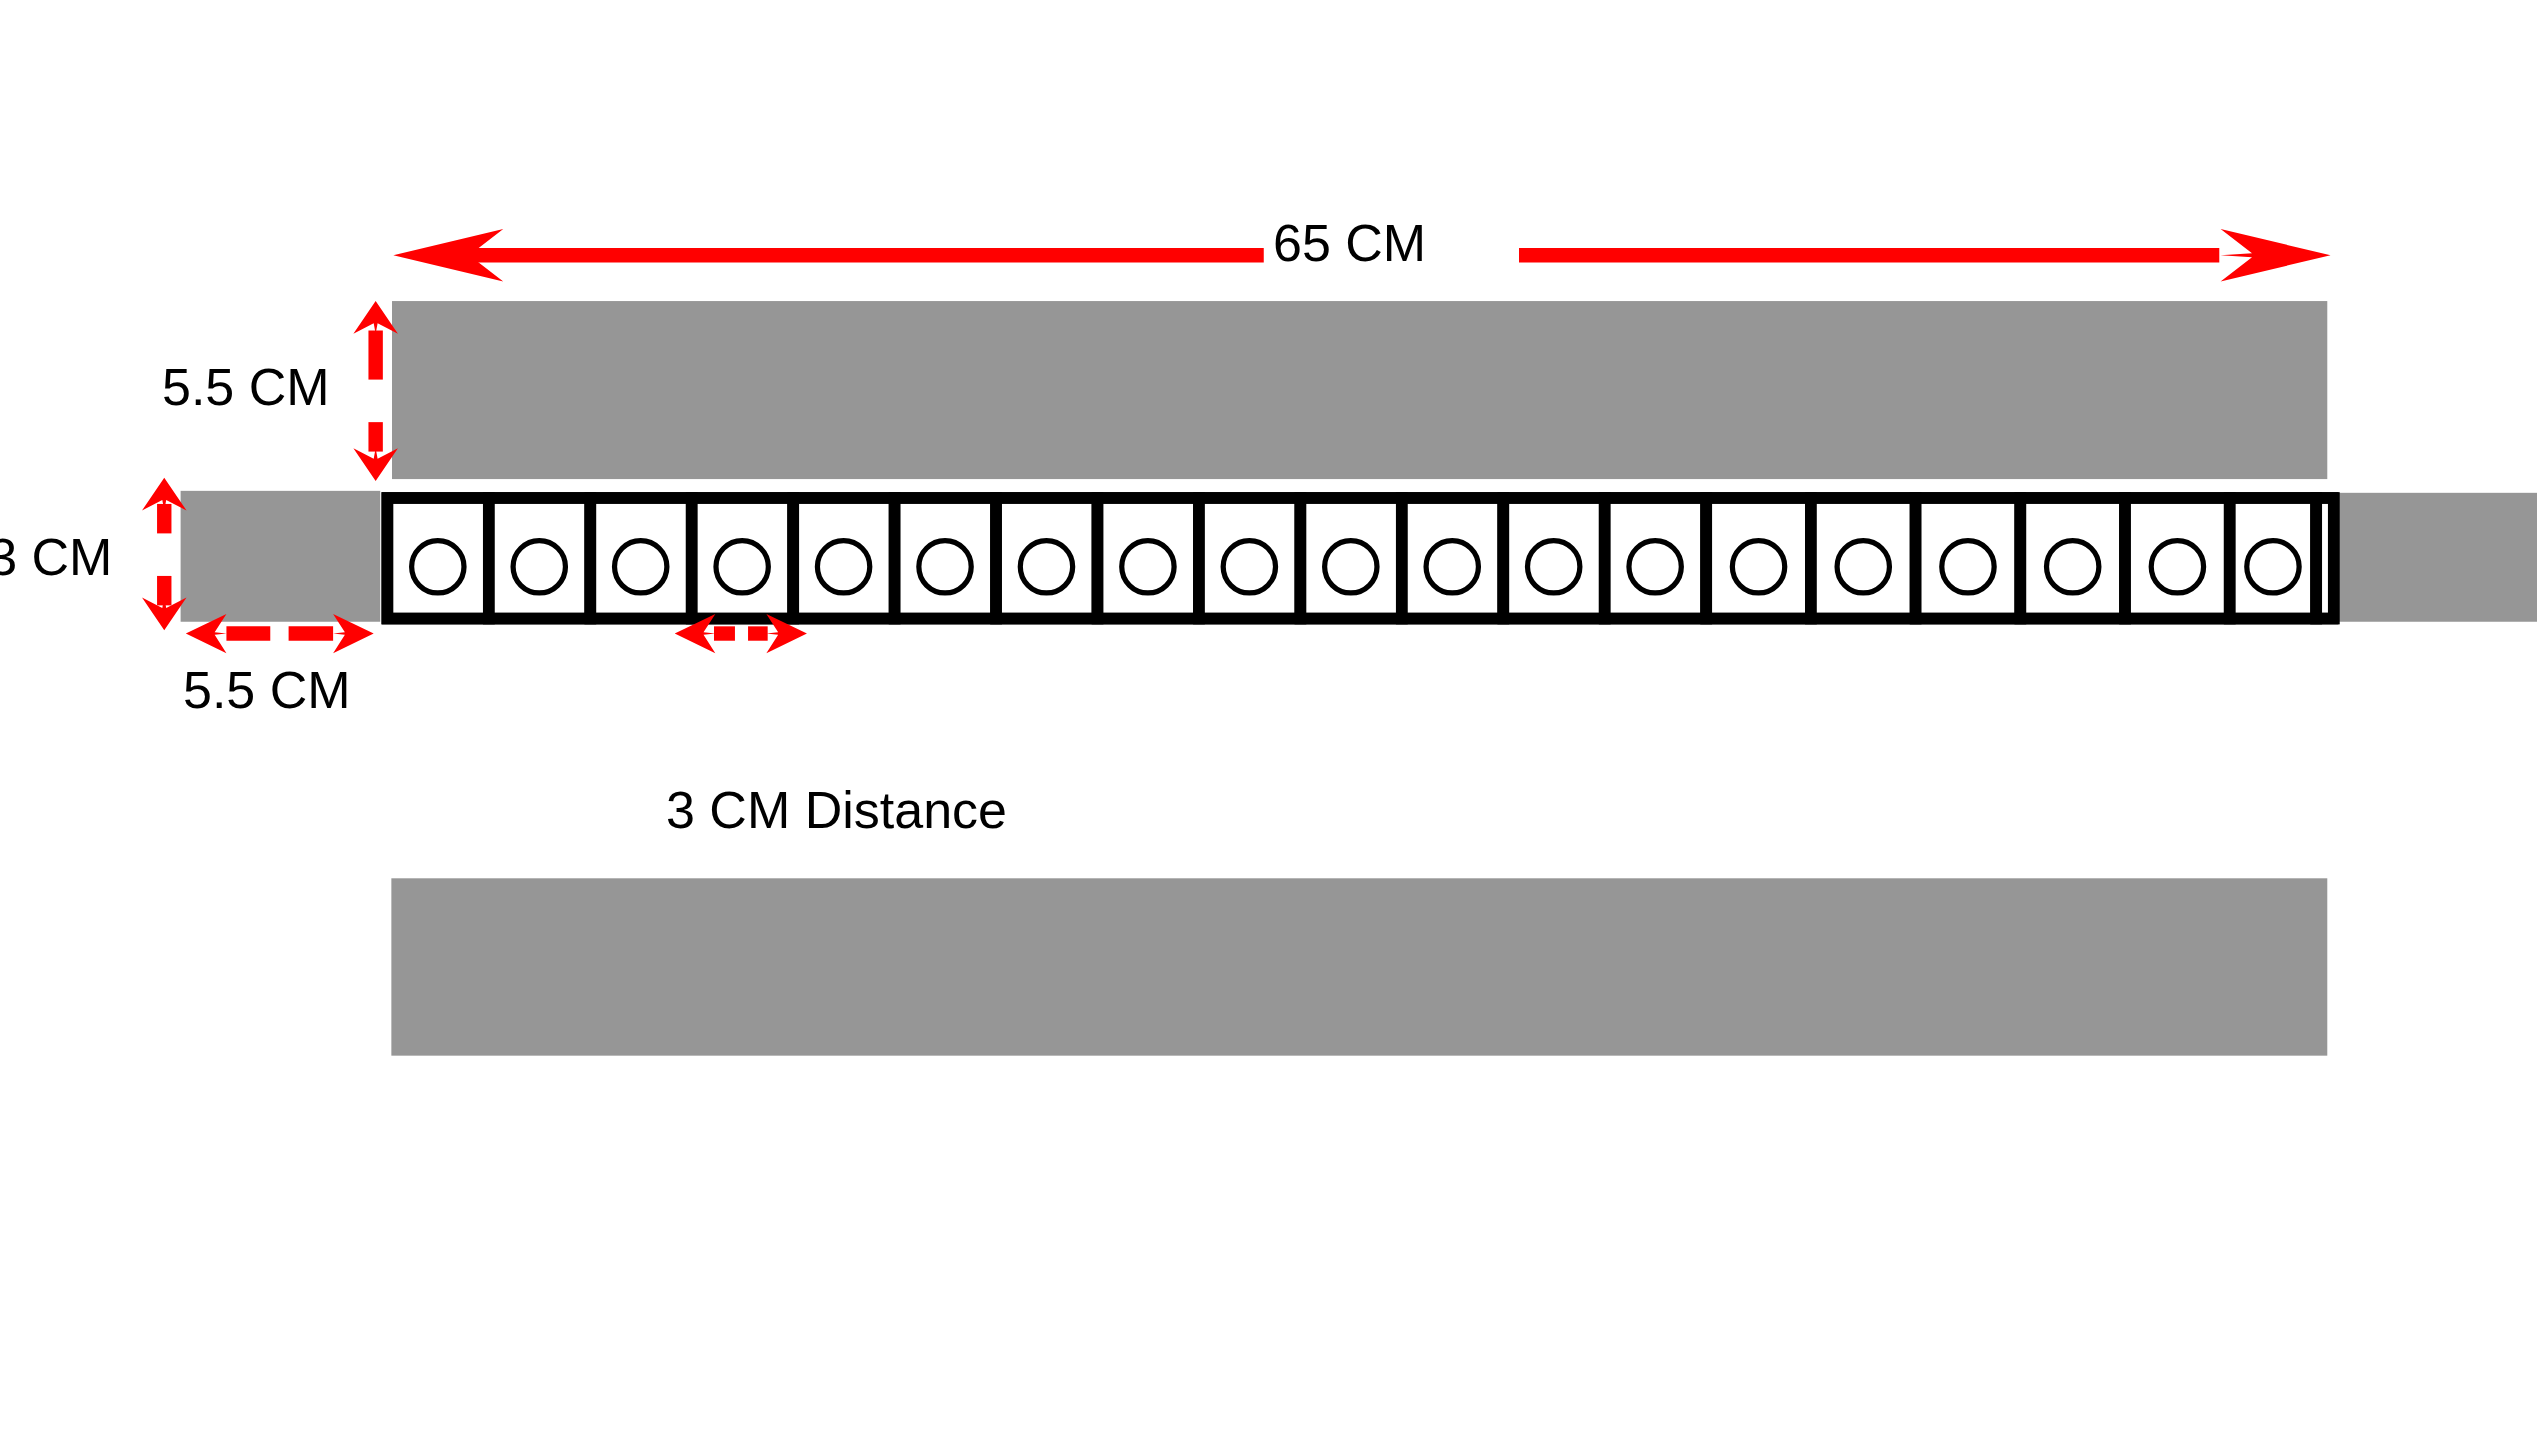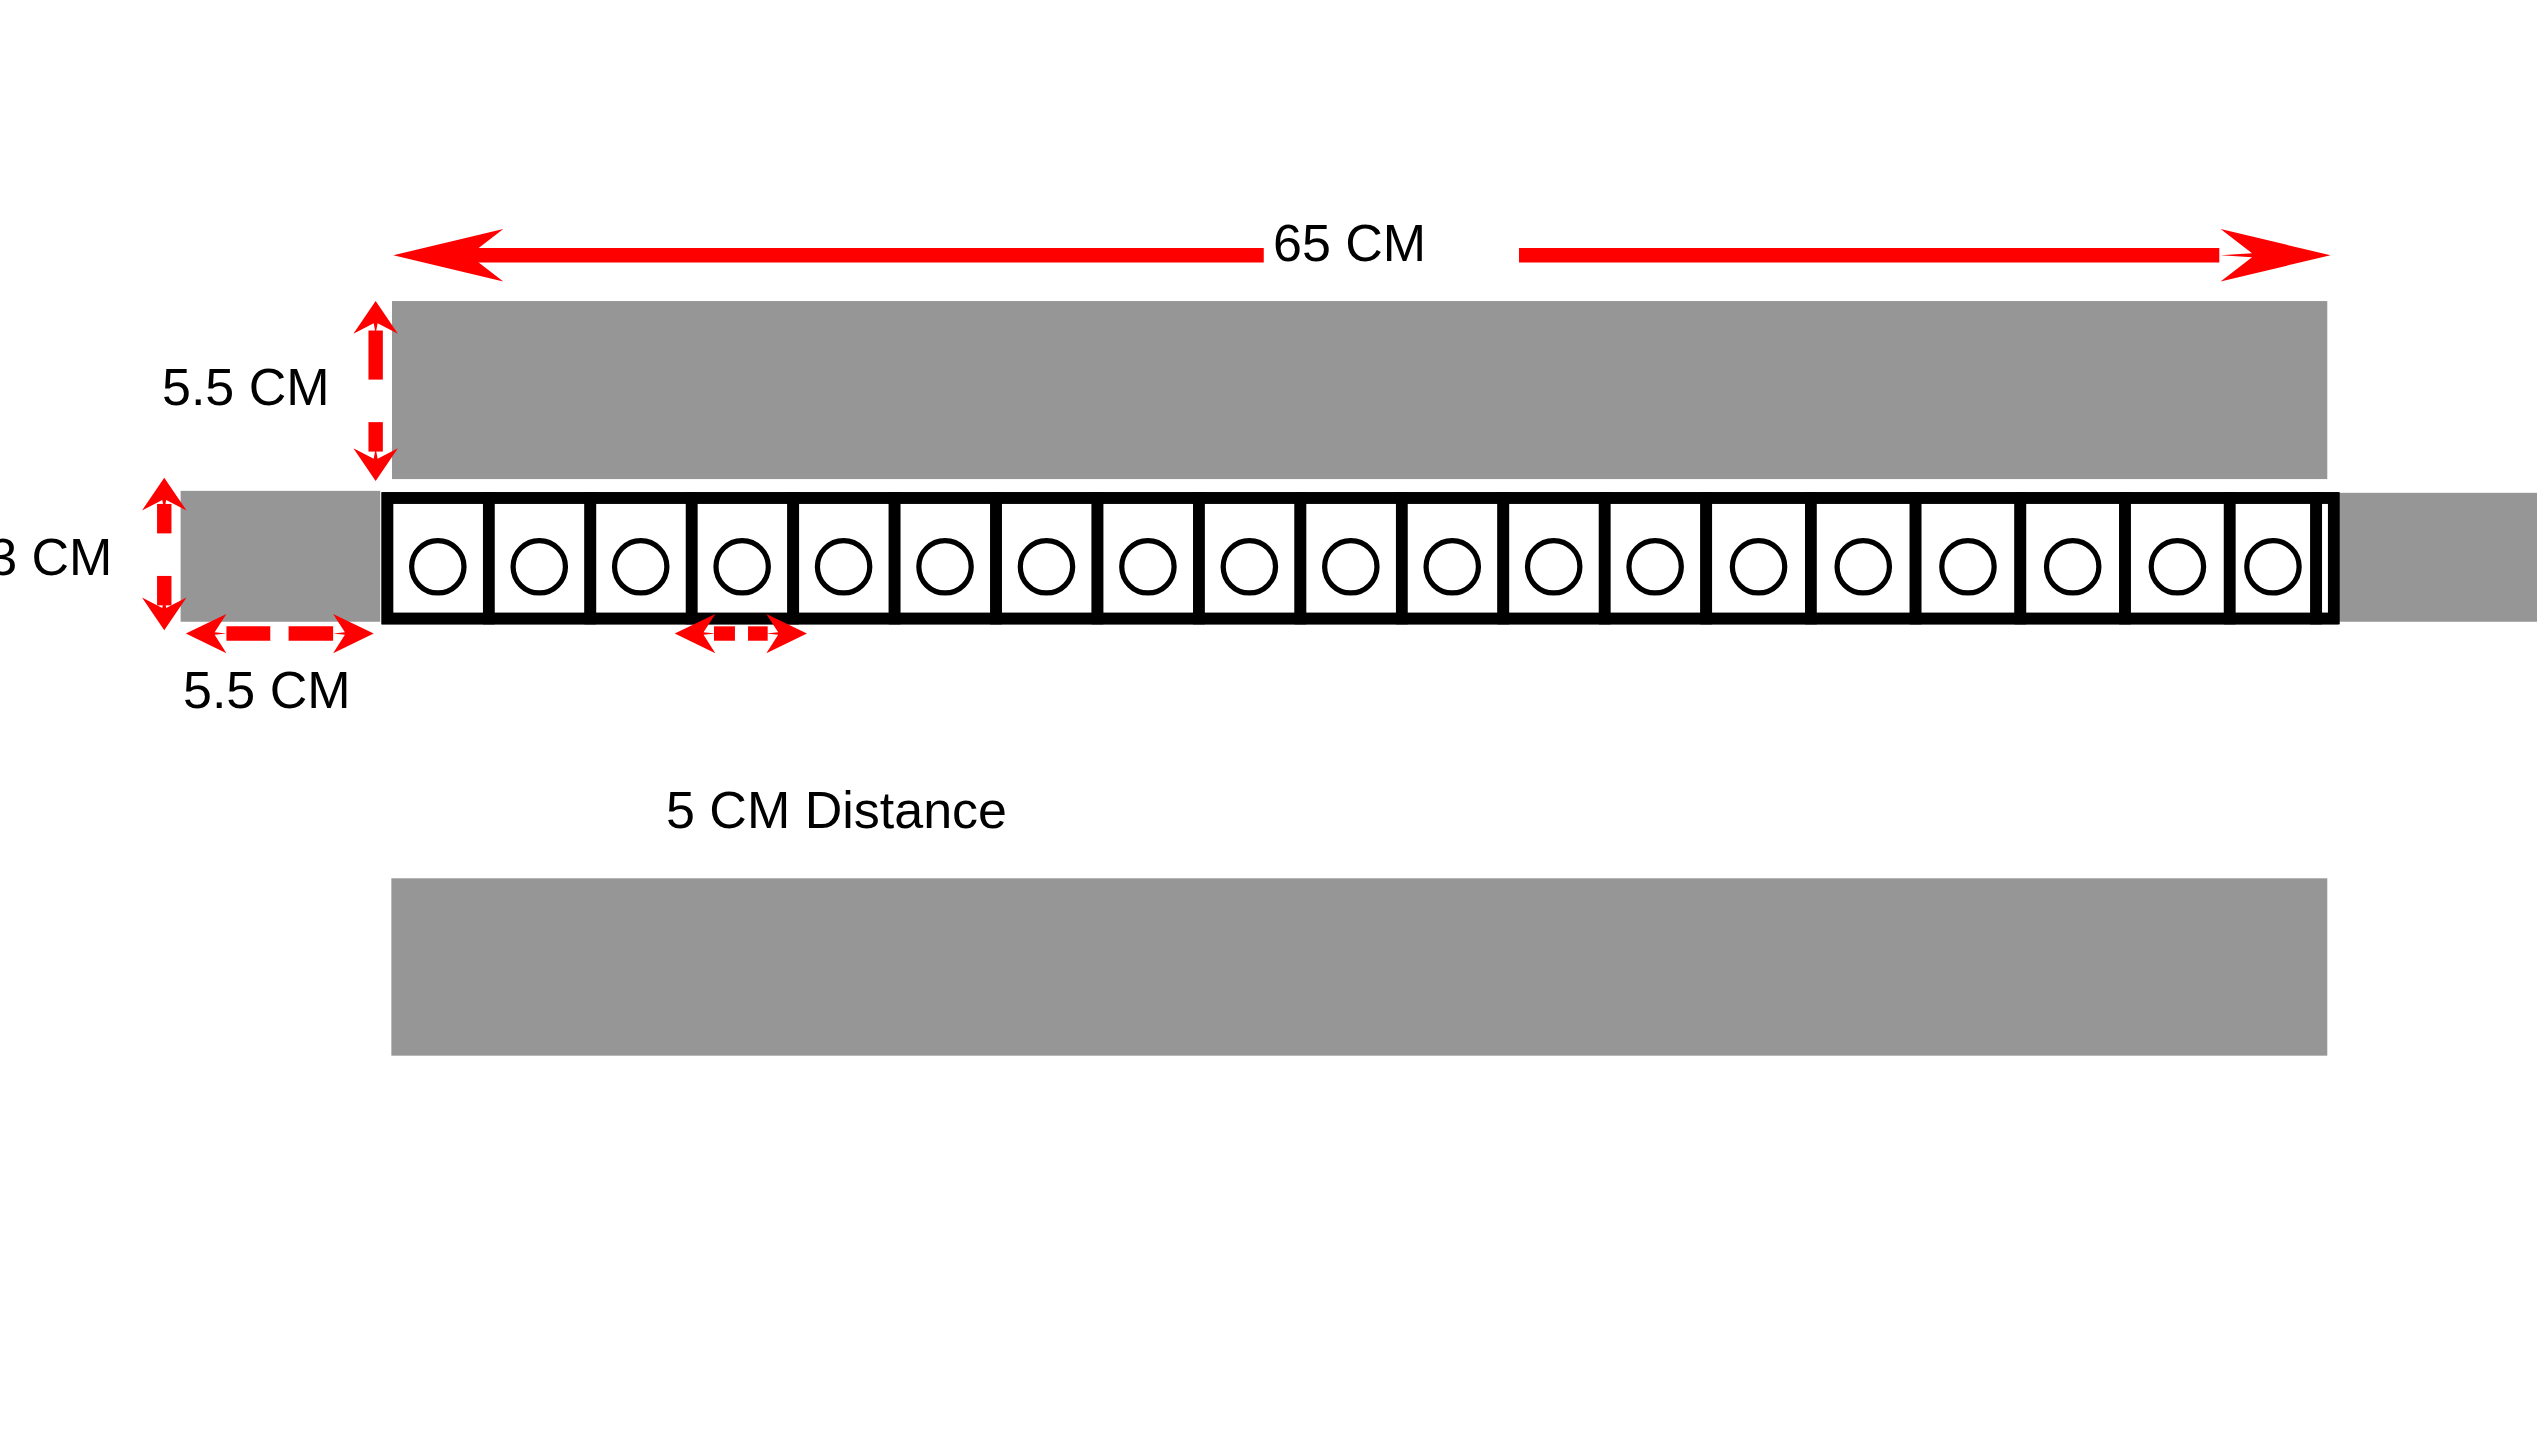--- a/index.html
+++ b/index.html
@@ -207,17 +207,17 @@
 
   <div class="dim-label label-65cm">65 CM</div>
 
   <div class="dim-label label-55v">5.5 CM</div>
 
   <div class="dim-label label-3cm">3 CM</div>
 
   <div class="dim-label label-55h">5.5 CM</div>
 
   <div class="dim-label label-3cmdist">
-    <div>5 CM Distance</div>
+    <div>3 CM Distance</div>
   </div>
 
 </div>
 
 
 </body></html>

